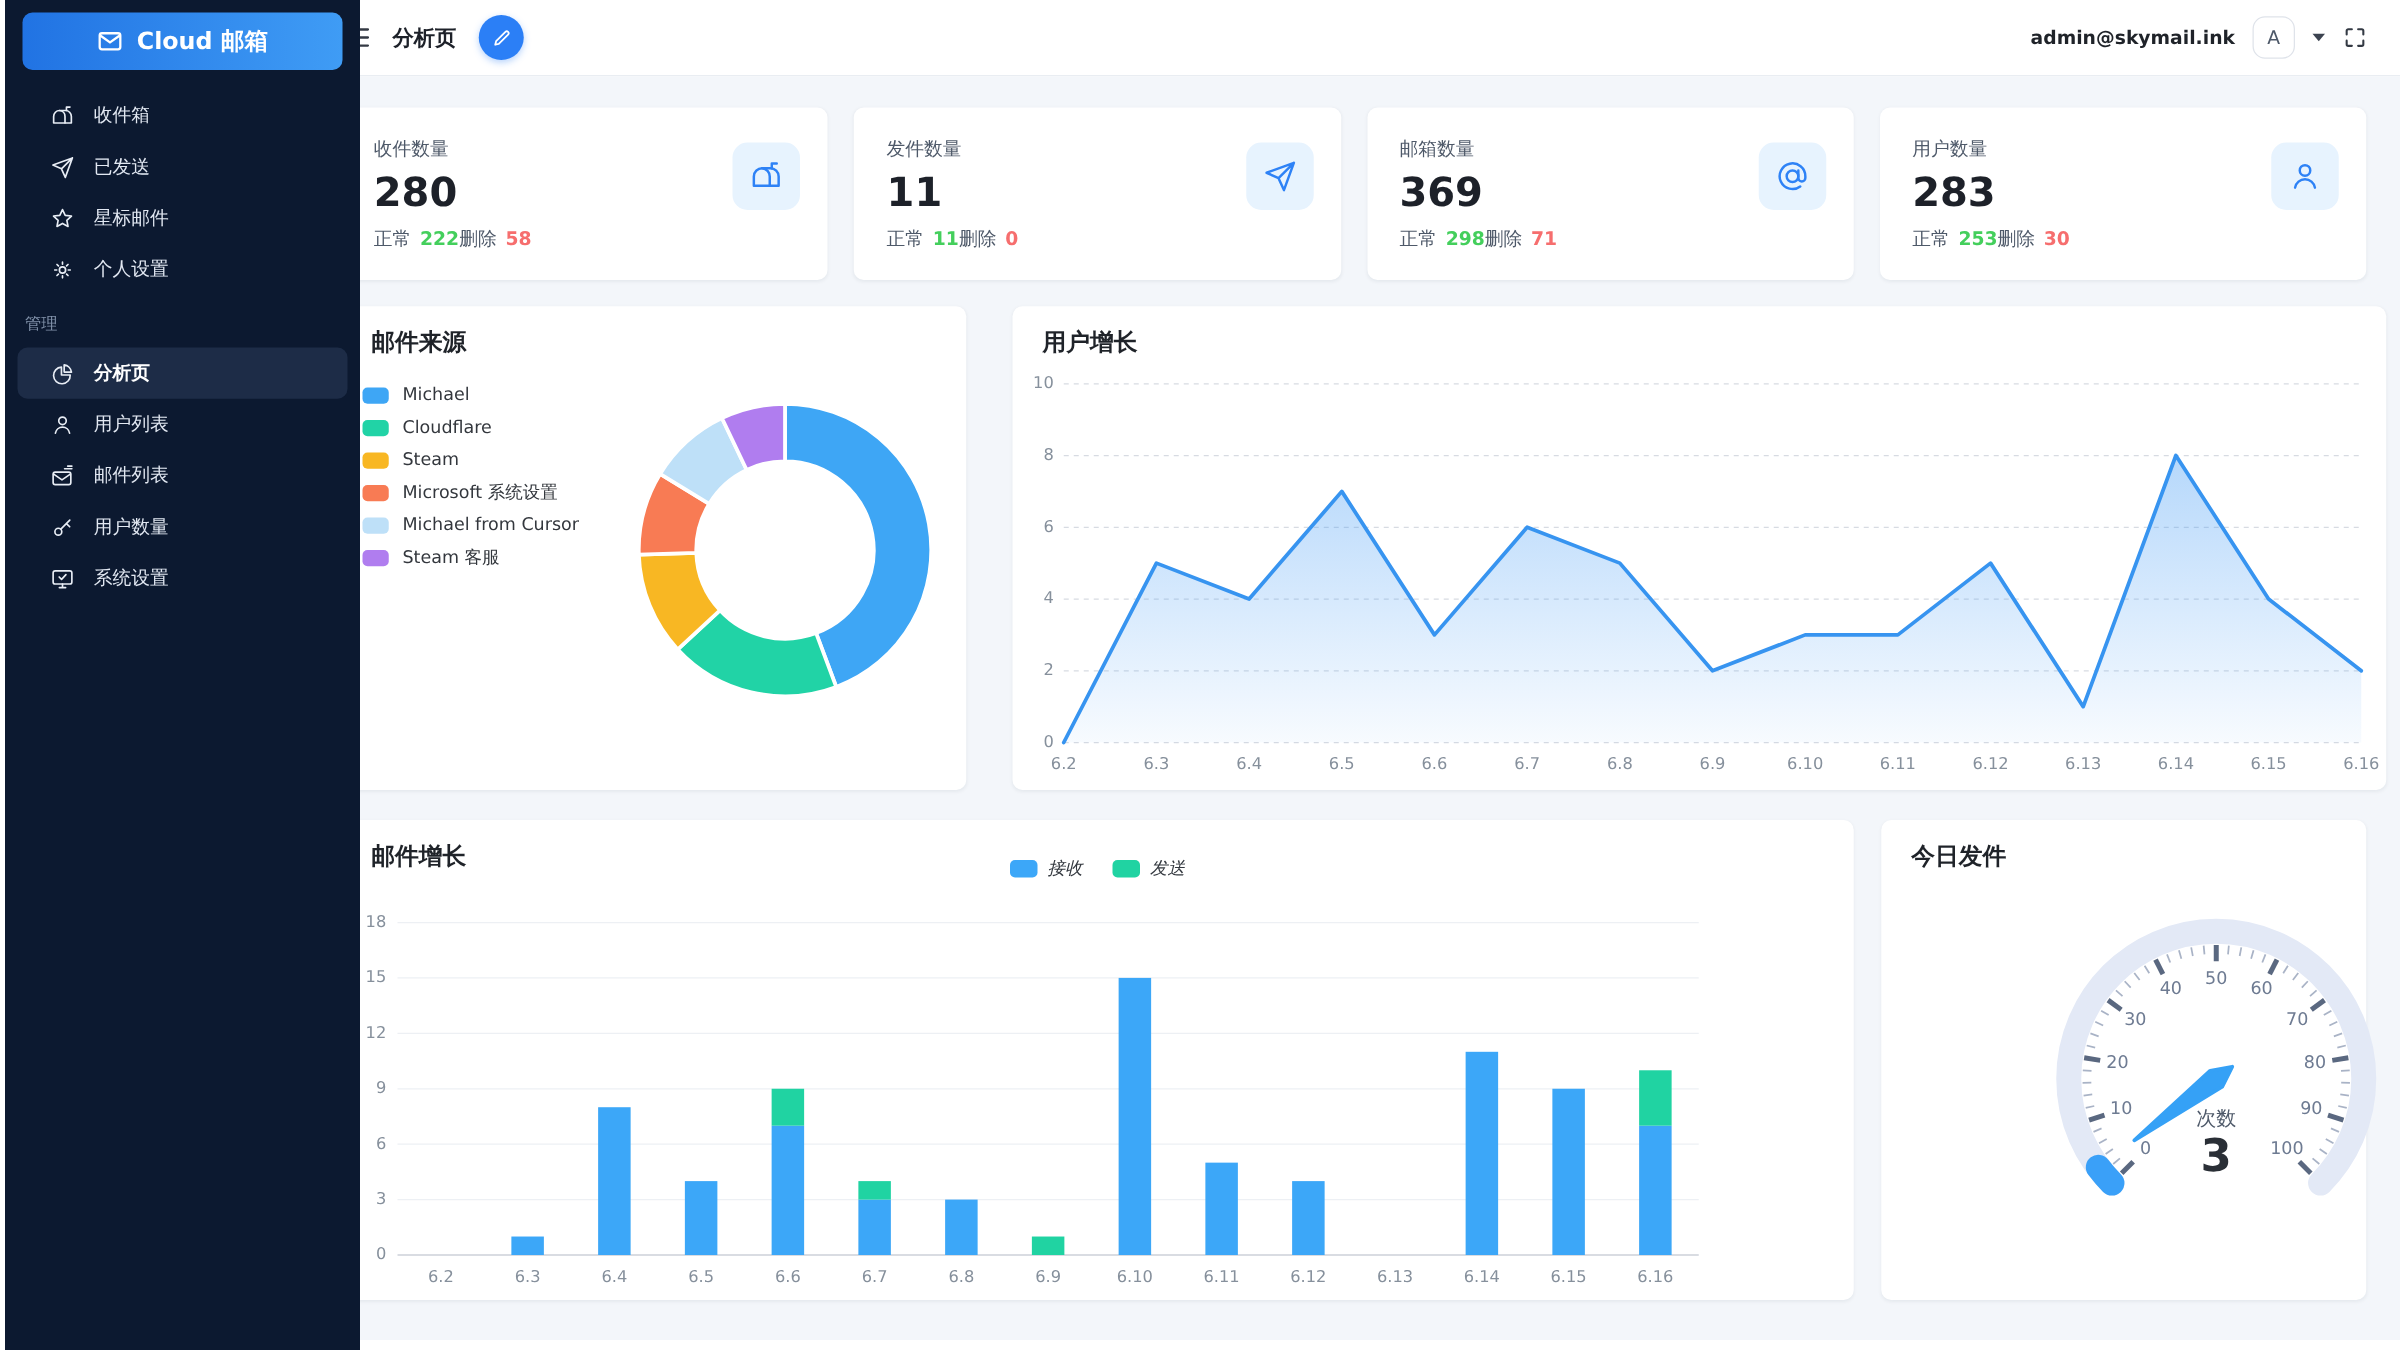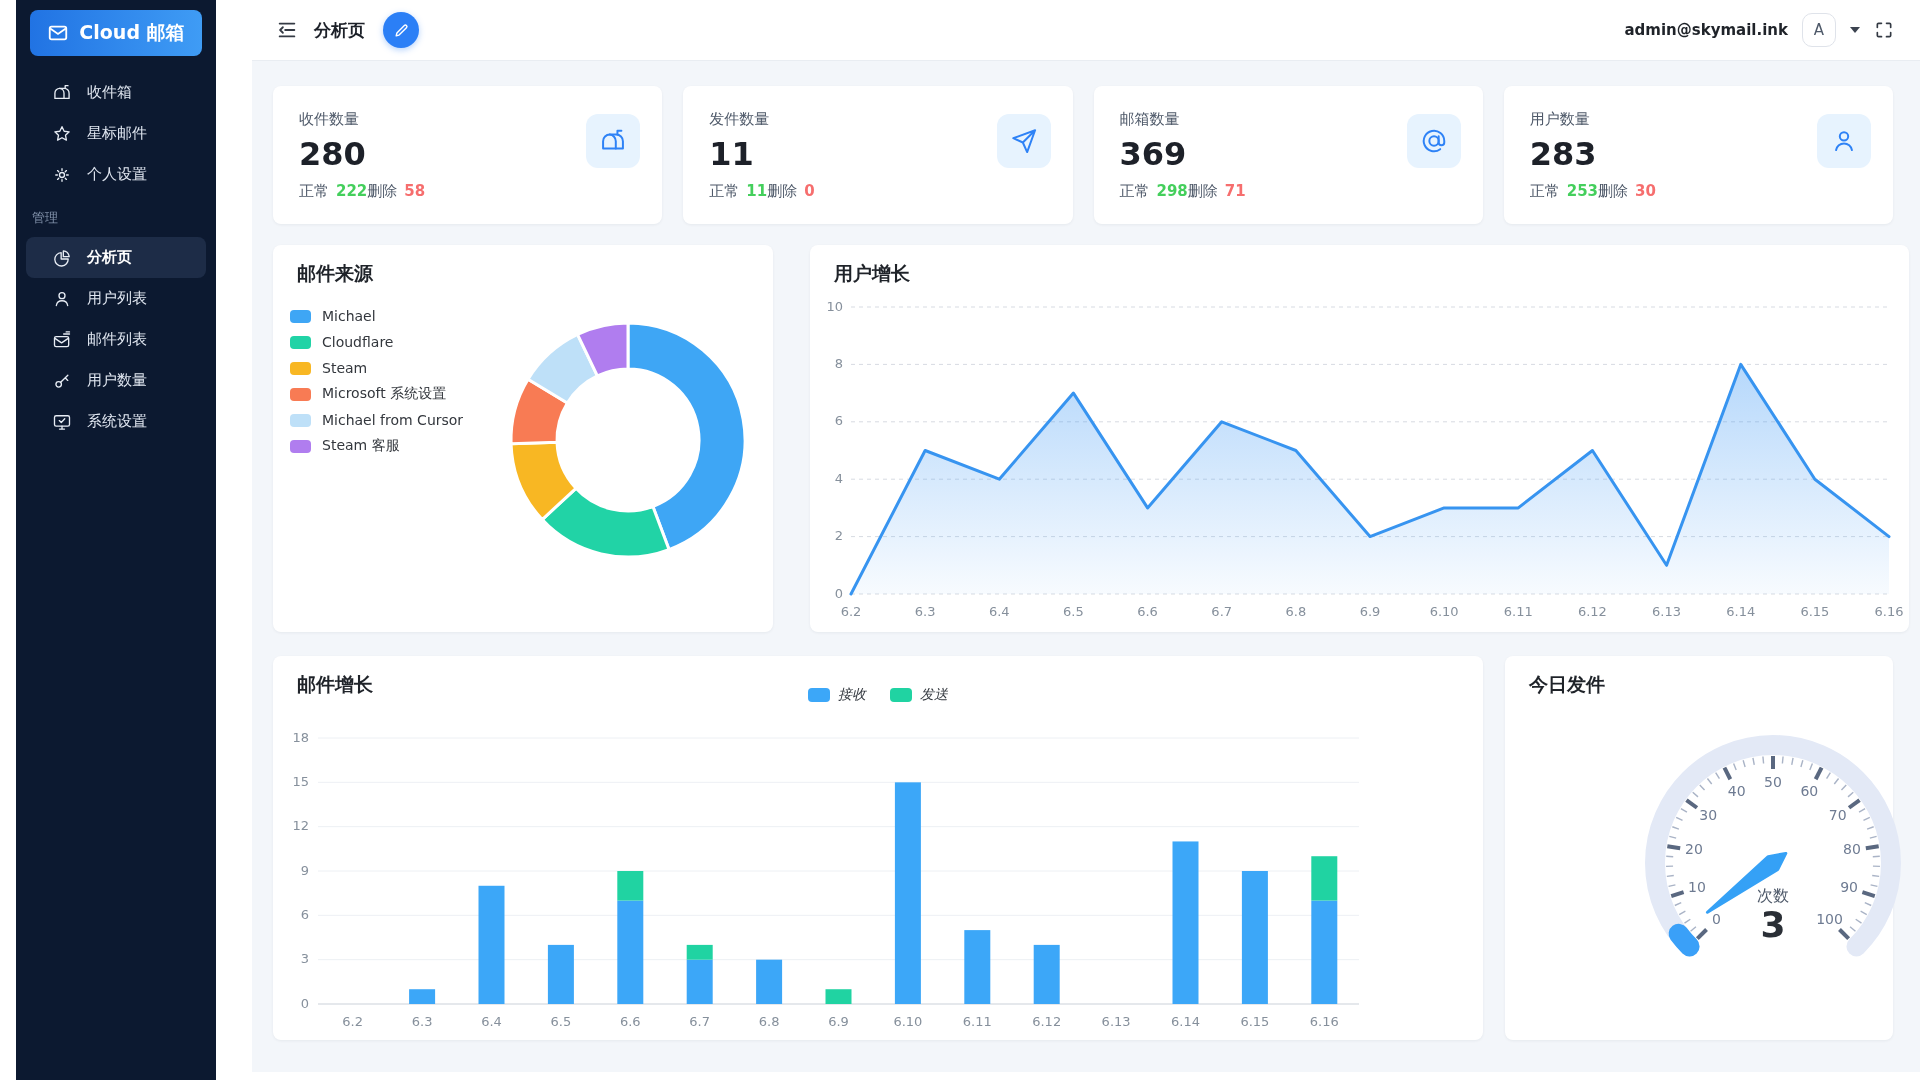--- a/index.html
+++ b/index.html
@@ -1,21 +1,21 @@
 <!DOCTYPE html>
 <html><head>
 <meta charset="utf-8">
 <style>
   * { margin:0; padding:0; box-sizing:border-box; }
   html,body { width:1920px; height:1080px; overflow:hidden; background:#ffffff;
     font-family:"DejaVu Sans","Liberation Sans",sans-serif; }
   .app { position:relative; width:1920px; height:1080px; }
 
   
-  .sidebar { position:absolute; left:16px; top:0; width:200px; height:1080px;
+  .sidebar { position:absolute; left:4px; top:0; width:284px; height:1080px;
     background:#0c1930; color:#e8edf5; z-index:5; }
   .logo { margin:10px 14px 0 14px; height:46px; border-radius:8px;
     background:linear-gradient(90deg,#2173e3,#3f9cf5);
     display:flex; align-items:center; justify-content:center; gap:10px;
     color:#fff; font-size:19px; font-weight:bold; cursor:pointer; }
   .nav { margin-top:16px; }
   .nav-item { height:41px; display:flex; align-items:center; gap:15px;
     padding-left:26px; margin:0 10px; border-radius:8px; font-size:15px;
     color:#e2e8f2; cursor:pointer; white-space:nowrap; }
   .nav-item.active { background:#1d2c47; font-weight:bold; color:#ffffff; }
@@ -88,20 +88,26 @@
       </svg>
       <span>Cloud 邮箱</span>
     </div>
     <nav class="nav" id="nav-main">
         <div class="nav-item">
           <svg width="20" height="20" viewBox="0 0 24 24" fill="none" stroke="#e8edf5" stroke-width="1.6" stroke-linecap="round" stroke-linejoin="round">
             <path d="M3.5 18.5v-6.3A5.7 5.7 0 0 1 9.2 6.5h5.6a5.7 5.7 0 0 1 5.7 5.7v6.3z"></path>
             <path d="M9.2 6.5a5.7 5.7 0 0 1 5.2 5.7v6.3M15.8 6.5V3.2h3.4"></path>
           </svg>
           <span>收件箱</span>
+        </div>
+        <div class="nav-item">
+          <svg width="20" height="20" viewBox="0 0 24 24" fill="none" stroke="#e8edf5" stroke-width="1.6" stroke-linecap="round" stroke-linejoin="round">
+            <path d="M21.5 2.8 11 13.3M21.5 2.8l-6.8 18.7-3.7-8.2-8.2-3.7z"></path>
+          </svg>
+          <span>已发送</span>
         </div>
         <div class="nav-item">
           <svg width="20" height="20" viewBox="0 0 24 24" fill="none" stroke="#e8edf5" stroke-width="1.6" stroke-linecap="round" stroke-linejoin="round">
             <path d="M12 3.2l2.6 5.5 6 .7-4.4 4.1 1.1 5.9L12 16.5l-5.3 2.9 1.1-5.9-4.4-4.1 6-.7z"></path>
           </svg>
           <span>星标邮件</span>
         </div>
         <div class="nav-item">
           <svg width="20" height="20" viewBox="0 0 24 24" fill="none" stroke="#e8edf5" stroke-width="1.6" stroke-linecap="round" stroke-linejoin="round">
             <circle cx="12" cy="12" r="3"></circle>

